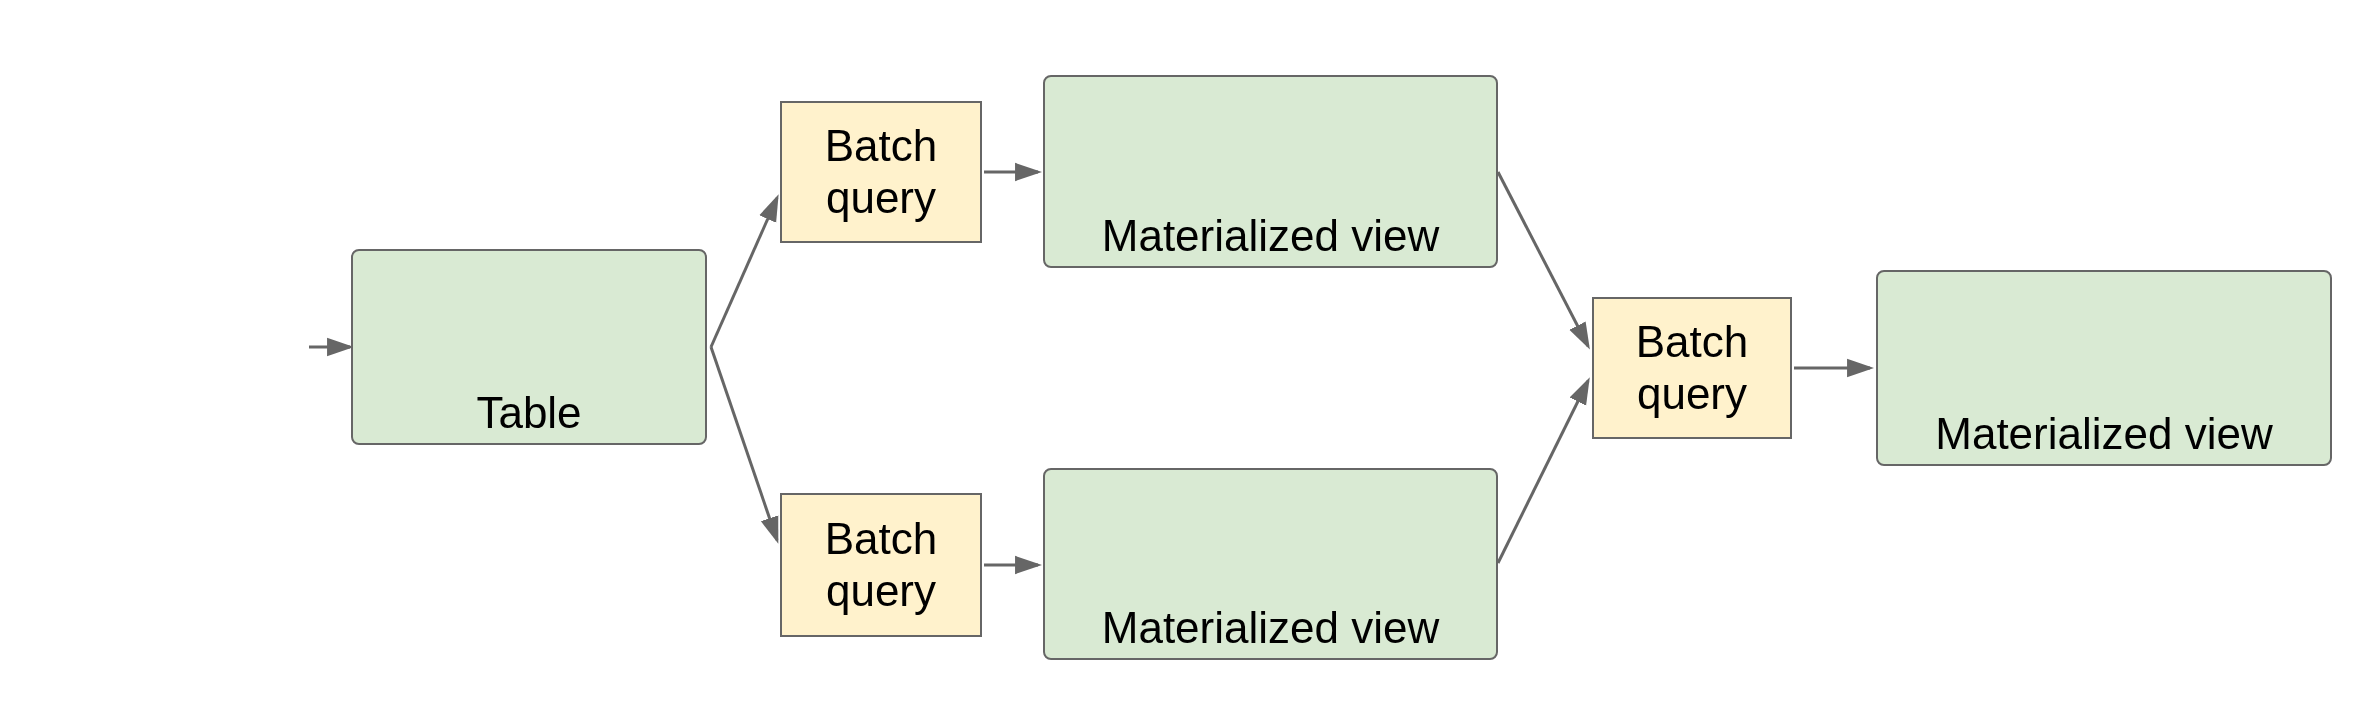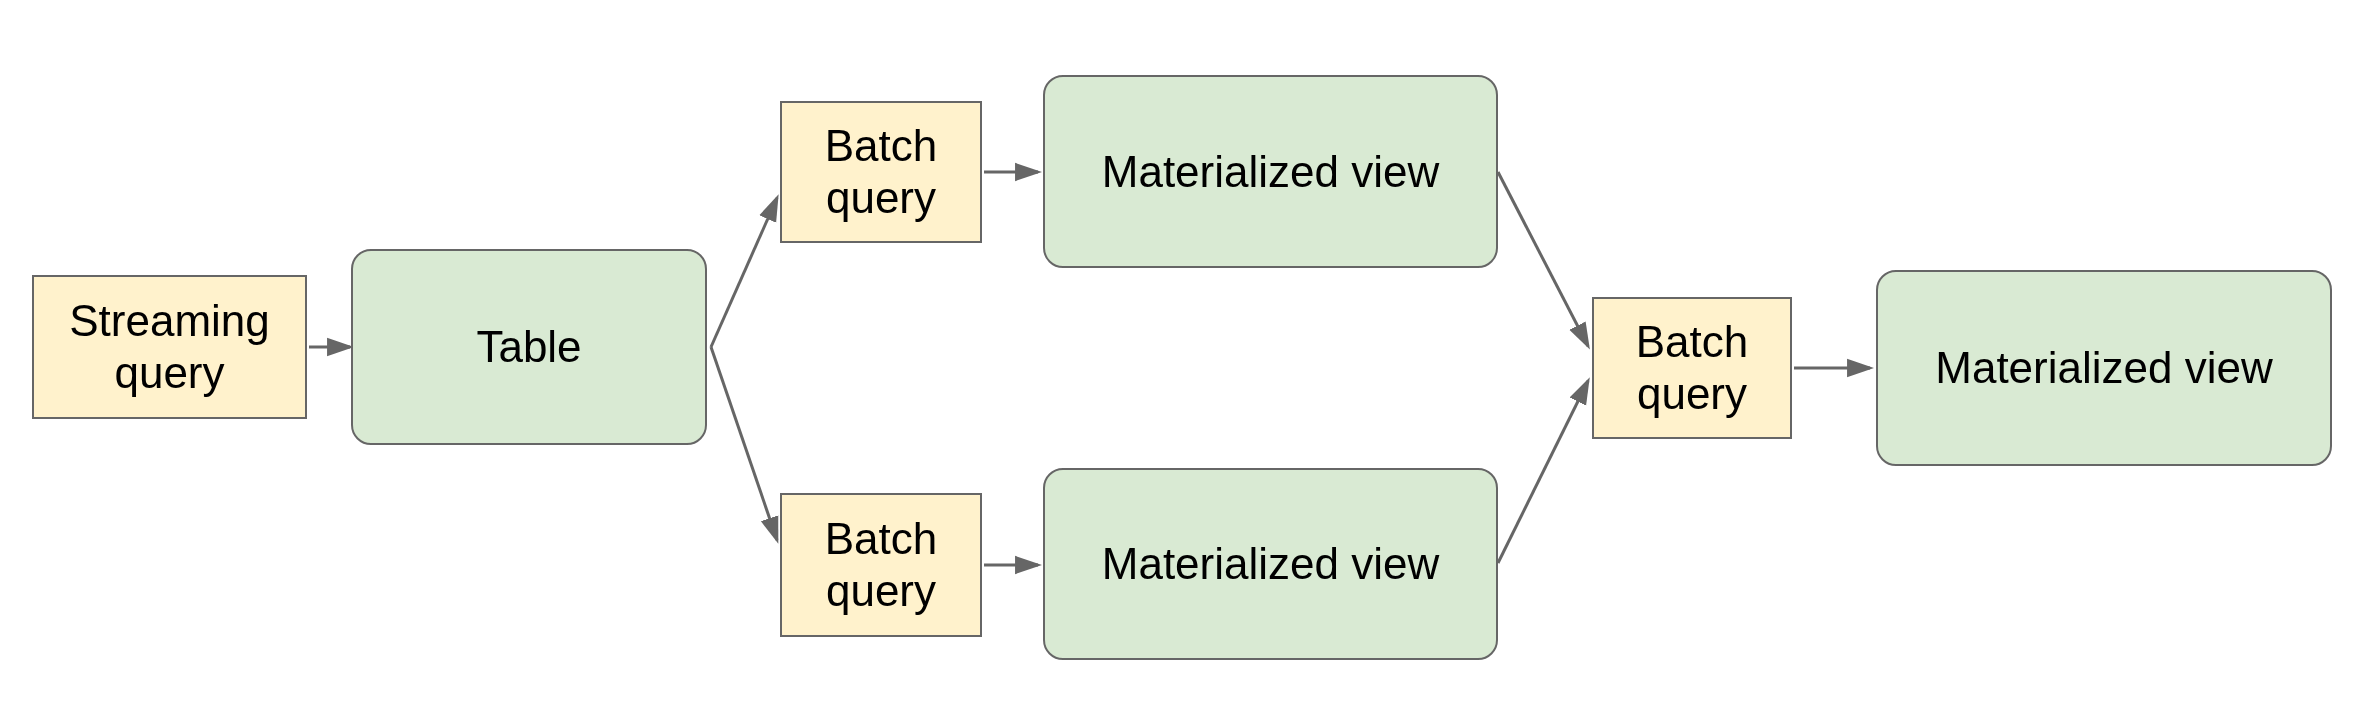--- a/index.html
+++ b/index.html
@@ -29,21 +29,22 @@
     color: var(--text, #000000);
     padding: 4px 14px;
   }
   .node.query {
     background: var(--query-fill, #fff2cc);
     border: 2.5px solid var(--query-border, #666666);
   }
   .node.entity {
     background: var(--entity-fill, #d9ead3);
     border: 2.5px solid var(--entity-border, #666666);
-    border-radius: 20px;
+    border-radius: 8px;
+    align-items: flex-end;
   }
   
   .n-streaming     { left: 32px;   top: 275px; width: 275px; height: 144px; }
   .n-table         { left: 351px;  top: 249px; width: 356px; height: 196px; }
   .n-batch-top     { left: 780px;  top: 101px; width: 202px; height: 142px; }
   .n-mv-top        { left: 1043px; top: 75px;  width: 455px; height: 193px; }
   .n-batch-bottom  { left: 780px;  top: 493px; width: 202px; height: 144px; }
   .n-mv-bottom     { left: 1043px; top: 468px; width: 455px; height: 192px; }
   .n-batch-right   { left: 1592px; top: 297px; width: 200px; height: 142px; }
   .n-mv-right      { left: 1876px; top: 270px; width: 456px; height: 196px; }
@@ -63,23 +64,20 @@
     <line class="edge" x1="309" y1="347" x2="350" y2="347" marker-end="url(#arrowhead)"></line>
     <line class="edge" x1="711" y1="347" x2="777" y2="198" marker-end="url(#arrowhead)"></line>
     <line class="edge" x1="711" y1="347" x2="777" y2="540" marker-end="url(#arrowhead)"></line>
     <line class="edge" x1="984" y1="172" x2="1038" y2="172" marker-end="url(#arrowhead)"></line>
     <line class="edge" x1="984" y1="565" x2="1038" y2="565" marker-end="url(#arrowhead)"></line>
     <line class="edge" x1="1498" y1="172" x2="1588" y2="346" marker-end="url(#arrowhead)"></line>
     <line class="edge" x1="1498" y1="563" x2="1588" y2="381" marker-end="url(#arrowhead)"></line>
     <line class="edge" x1="1794" y1="368" x2="1870" y2="368" marker-end="url(#arrowhead)"></line>
   </svg>
 
-  <div class="node query n-streaming">
-    <span>Streaming query</span>
-  </div>
 
   <div class="node entity n-table">
     <span>Table</span>
   </div>
 
   <div class="node query n-batch-top">
     <span>Batch query</span>
   </div>
 
   <div class="node entity n-mv-top">

